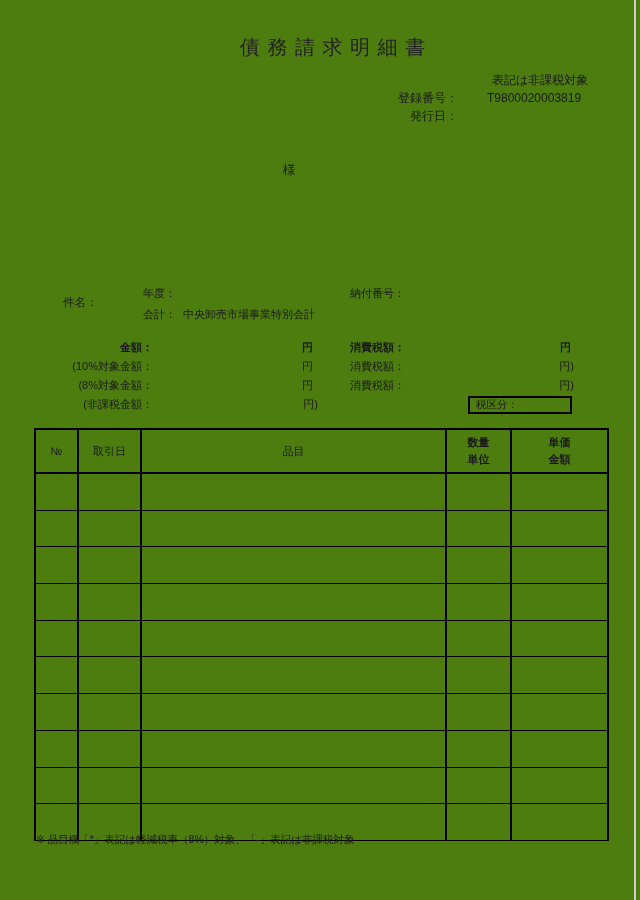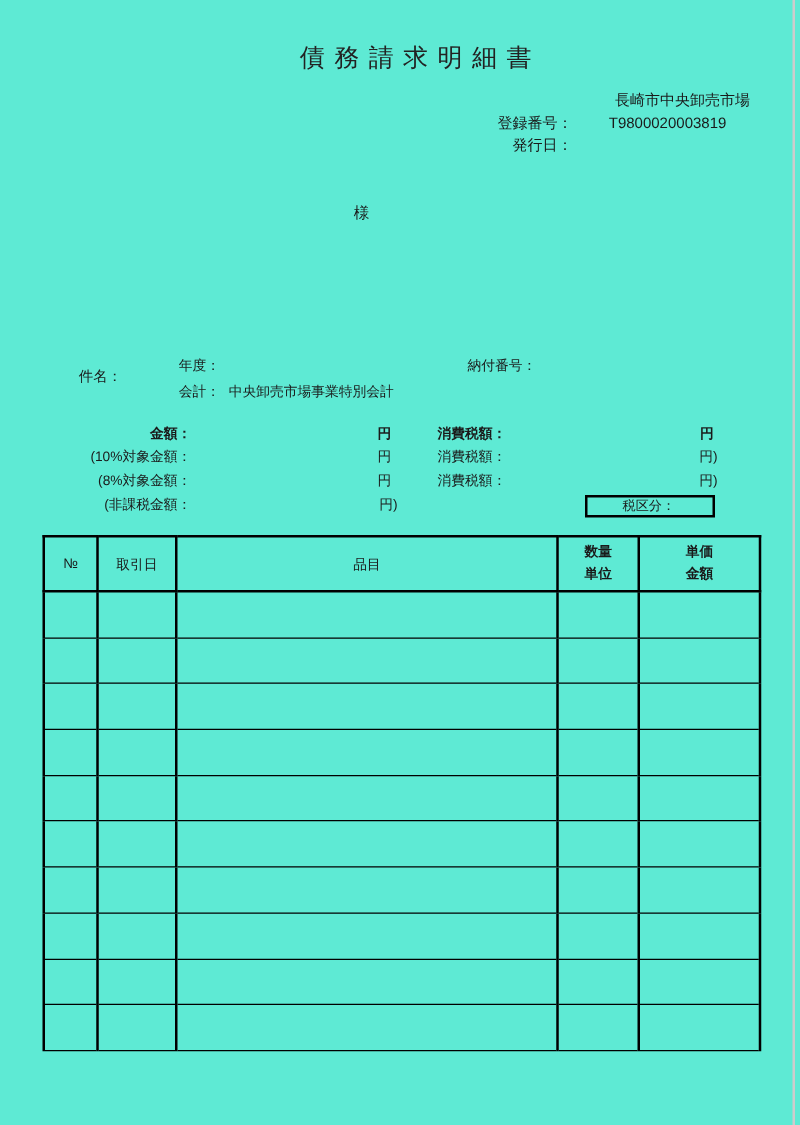--- a/index.html
+++ b/index.html
@@ -1,61 +1,61 @@
 <!DOCTYPE html>
 <html lang="ja"><head>
 <meta charset="utf-8">
 <style>
   html, body { margin: 0; padding: 0; background: #ffffff; }
   .page {
     position: relative;
     width: 640px;
     height: 900px;
-    background: #5eead4;
+    background: #4d7c0f;
     font-family: "Liberation Sans", "DejaVu Sans", sans-serif;
     color: #1a1a1a;
     overflow: hidden;
   }
   .t { position: absolute; white-space: nowrap; line-height: 1.15; }
   .b { font-weight: bold; }
 
   .doc-title { top: 36px; left: 160px; width: 346px; text-align: center; font-size: 20px; letter-spacing: 1px; color: #222; }
 
   .org-name   { top: 74px;  left: 492px; font-size: 12px; }
   .reg-label  { top: 92px;  right: 182px; font-size: 12px; }
   .reg-value  { top: 92px;  left: 487px; font-size: 12px; }
   .issue-label{ top: 110px; right: 182px; font-size: 12px; }
 
   .honorific { top: 163px; left: 283px; font-size: 12.5px; }
   .greeting  { top: 218px; left: 52px;  font-size: 11.5px; }
   .subject   { top: 251px; left: 63px;  font-size: 11.5px; margin-top: 45px; }
 
   .year-label    { top: 287px; left: 143px; font-size: 11px; }
-  .payment-label { top: 287px; left: 350px; font-size: 11px; margin-left: 24px; }
+  .payment-label { top: 287px; left: 350px; font-size: 11px; }
   .account-label { top: 308px; left: 143px; font-size: 11px; }
   .account-value { top: 308px; left: 183px; font-size: 11px; }
 
   .amt { font-size: 11px; }
   .amt-r1 { top: 341px; text-align: right; }
   .amt-r2 { top: 360px; }
   .amt-r3 { top: 379px; }
   .amt-r4 { top: 398px; }
   .amt-label  { right: 487px; }
   .amt-yen-l  { right: 327px; }
   .amt-yen-l4 { right: 322px; }
   .amt-label2 { left: 350px; }
   .amt-yen-r1 { right: 69px; }
   .amt-yen-r  { right: 66px; }
 
   .tax-box {
     position: absolute; left: 468px; top: 396px; width: 104px; height: 18px;
     border: 2px solid #000; box-sizing: border-box;
     display: flex; align-items: center;
   }
-  .tax-box span { font-size: 10.5px; padding-left: 28px; }
+  .tax-box span { font-size: 10.5px; padding-left: 6px; }
 
   table.items {
     position: absolute; left: 34px; top: 428px; width: 573px;
     border-collapse: collapse; table-layout: fixed;
   }
   table.items th, table.items td {
     border: 1px solid #000;
     border-left-width: 2px; border-right-width: 2px;
     padding: 0; font-size: 11px; font-weight: normal;
     text-align: center; vertical-align: middle;
@@ -71,21 +71,21 @@
 
   .viewer-edge { position: absolute; left: 634px; top: 0; width: 2px; height: 900px; background: #cccccc; }
 </style>
 </head>
 <body>
 
 <div class="page">
 
   <div class="t doc-title">債 務 請 求 明 細 書</div>
 
-  <div class="t org-name">長崎市中央卸売市場</div>
+  <div class="t org-name">表記は非課税対象</div>
   <div class="t reg-label">登録番号：</div>
   <div class="t reg-value">T9800020003819</div>
   <div class="t issue-label">発行日：</div>
 
   <div class="t honorific">様</div>
   <div class="t subject">件名：</div>
 
   <div class="t year-label">年度：</div>
   <div class="t payment-label">納付番号：</div>
   <div class="t account-label">会計：</div>
@@ -203,15 +203,16 @@
         <tr>
       <td></td>
       <td></td>
       <td></td>
       <td></td>
       <td></td>
     </tr>
       </tbody>
   </table>
 
+  <div class="t note note-1">※ 品目欄「*」表記は軽減税率（8%）対象、「-」表記は非課税対象</div>
 
   <div class="viewer-edge"></div>
 </div>
 
 </body></html>

